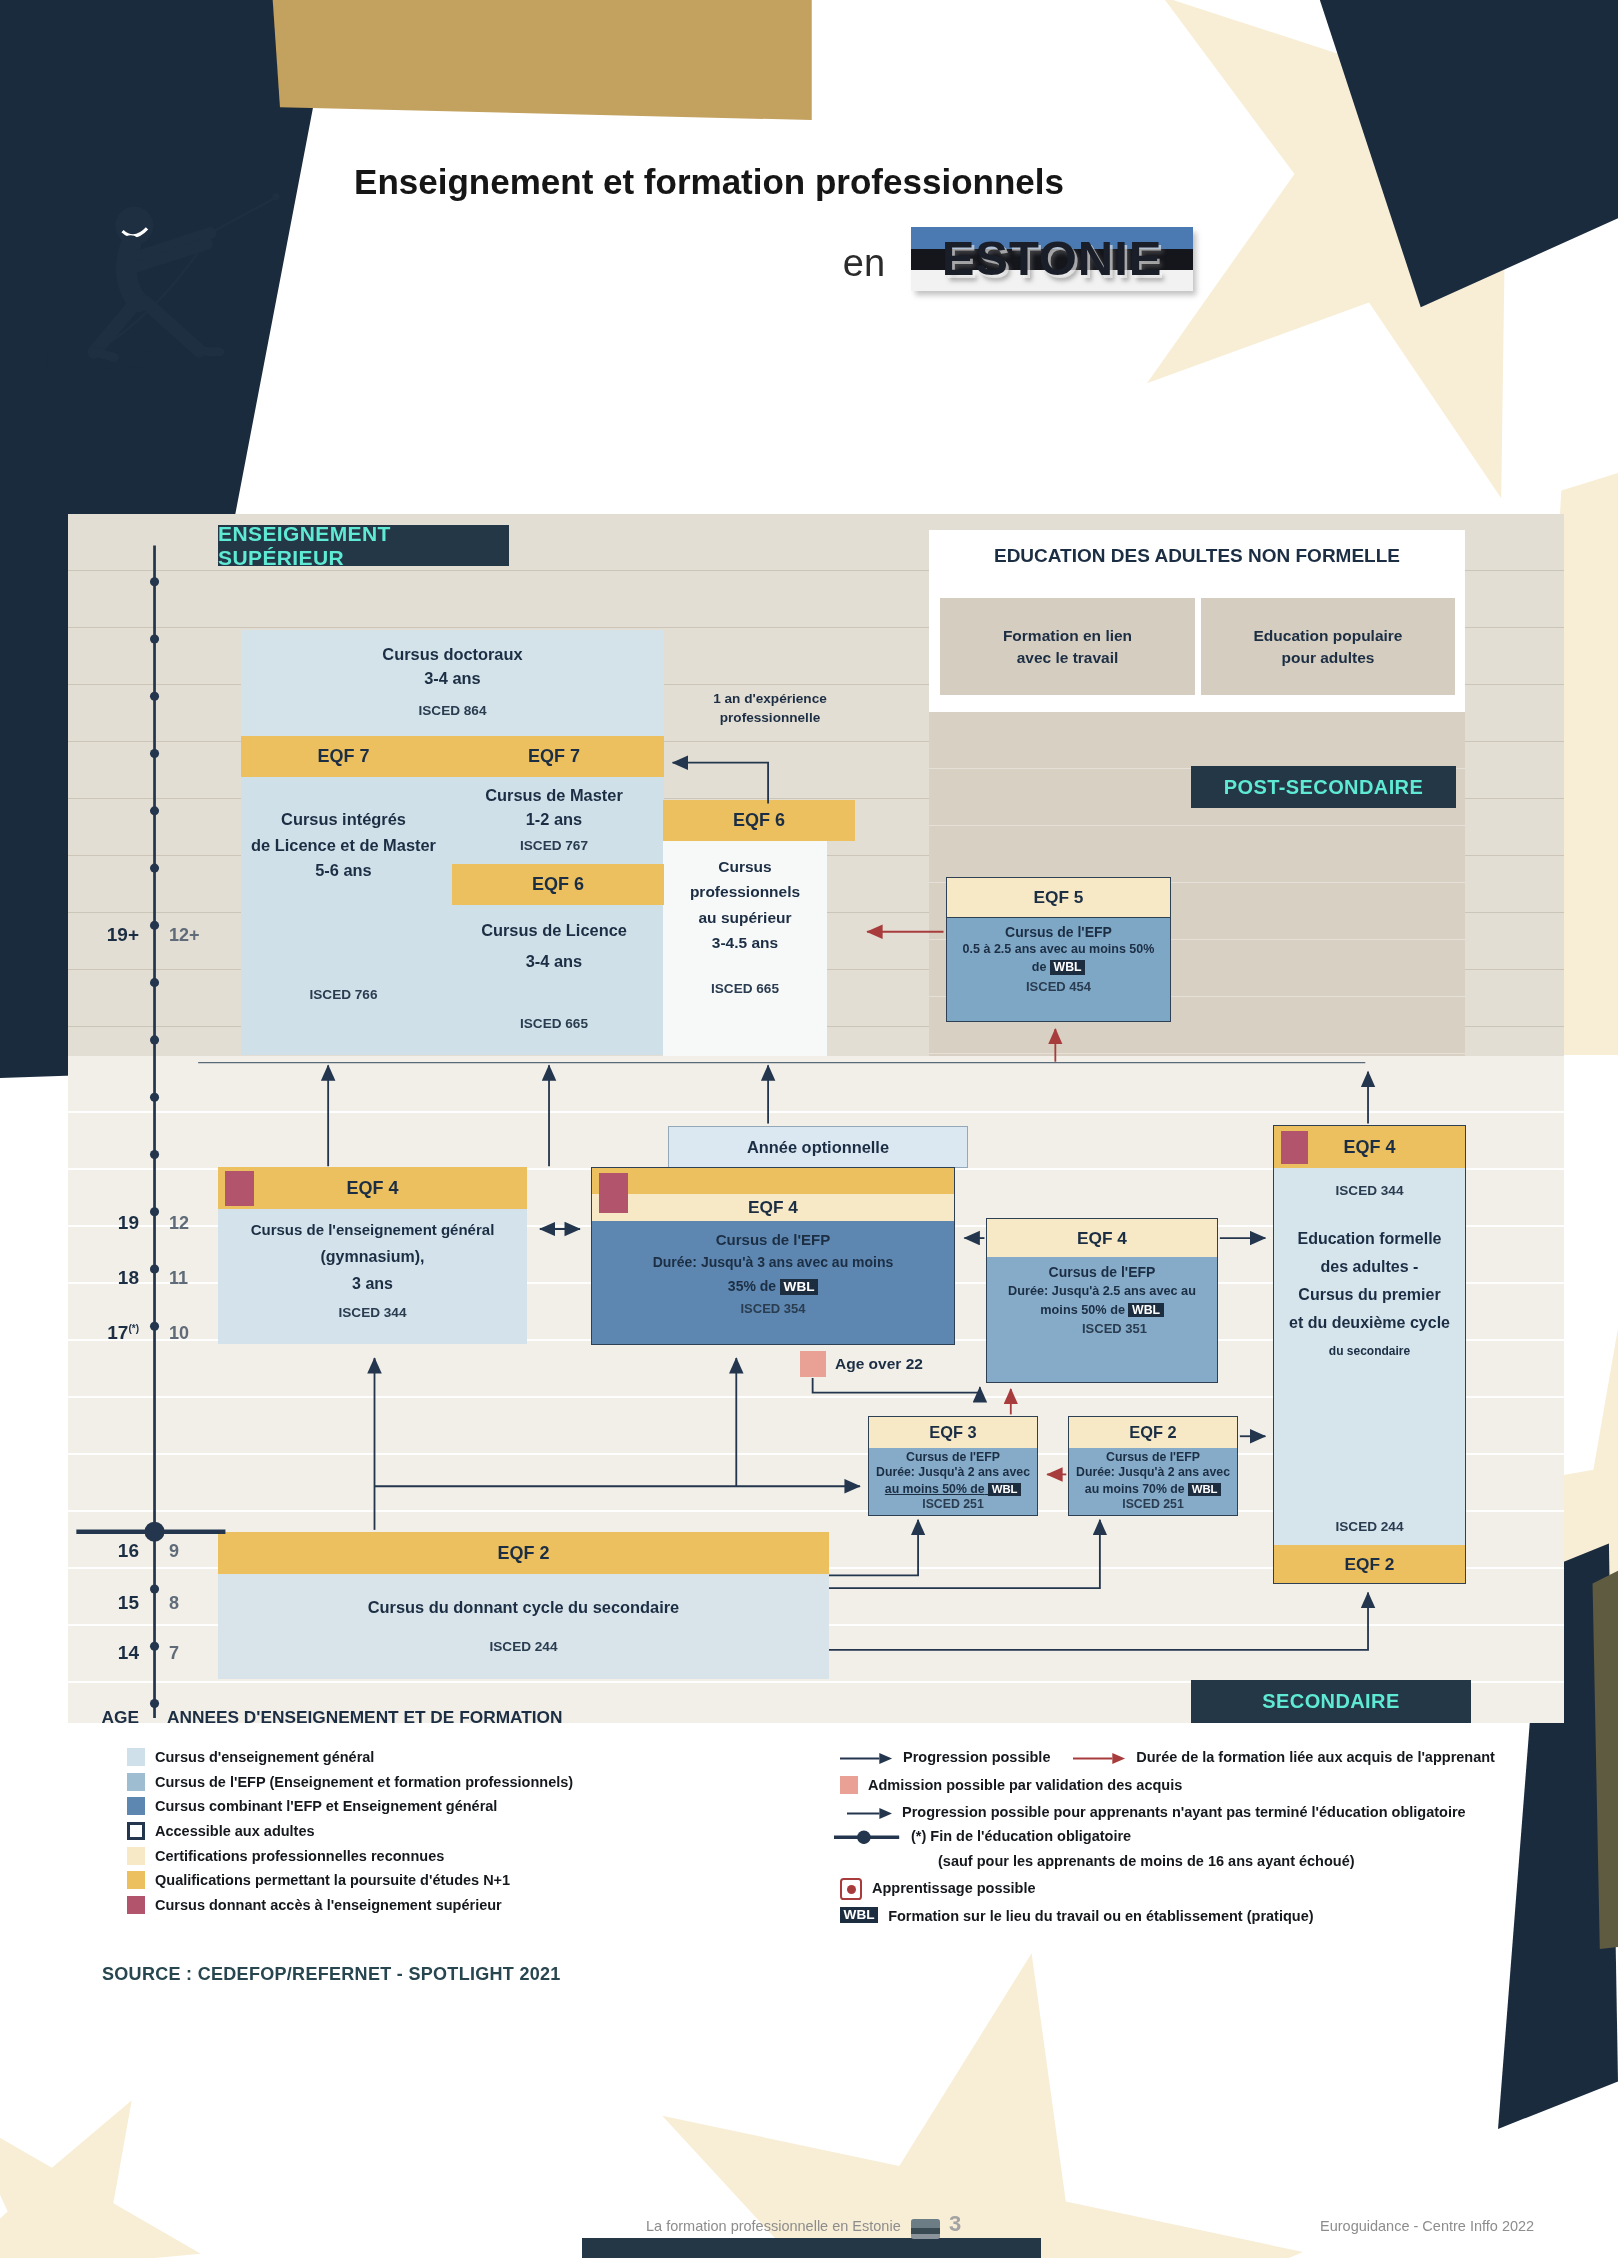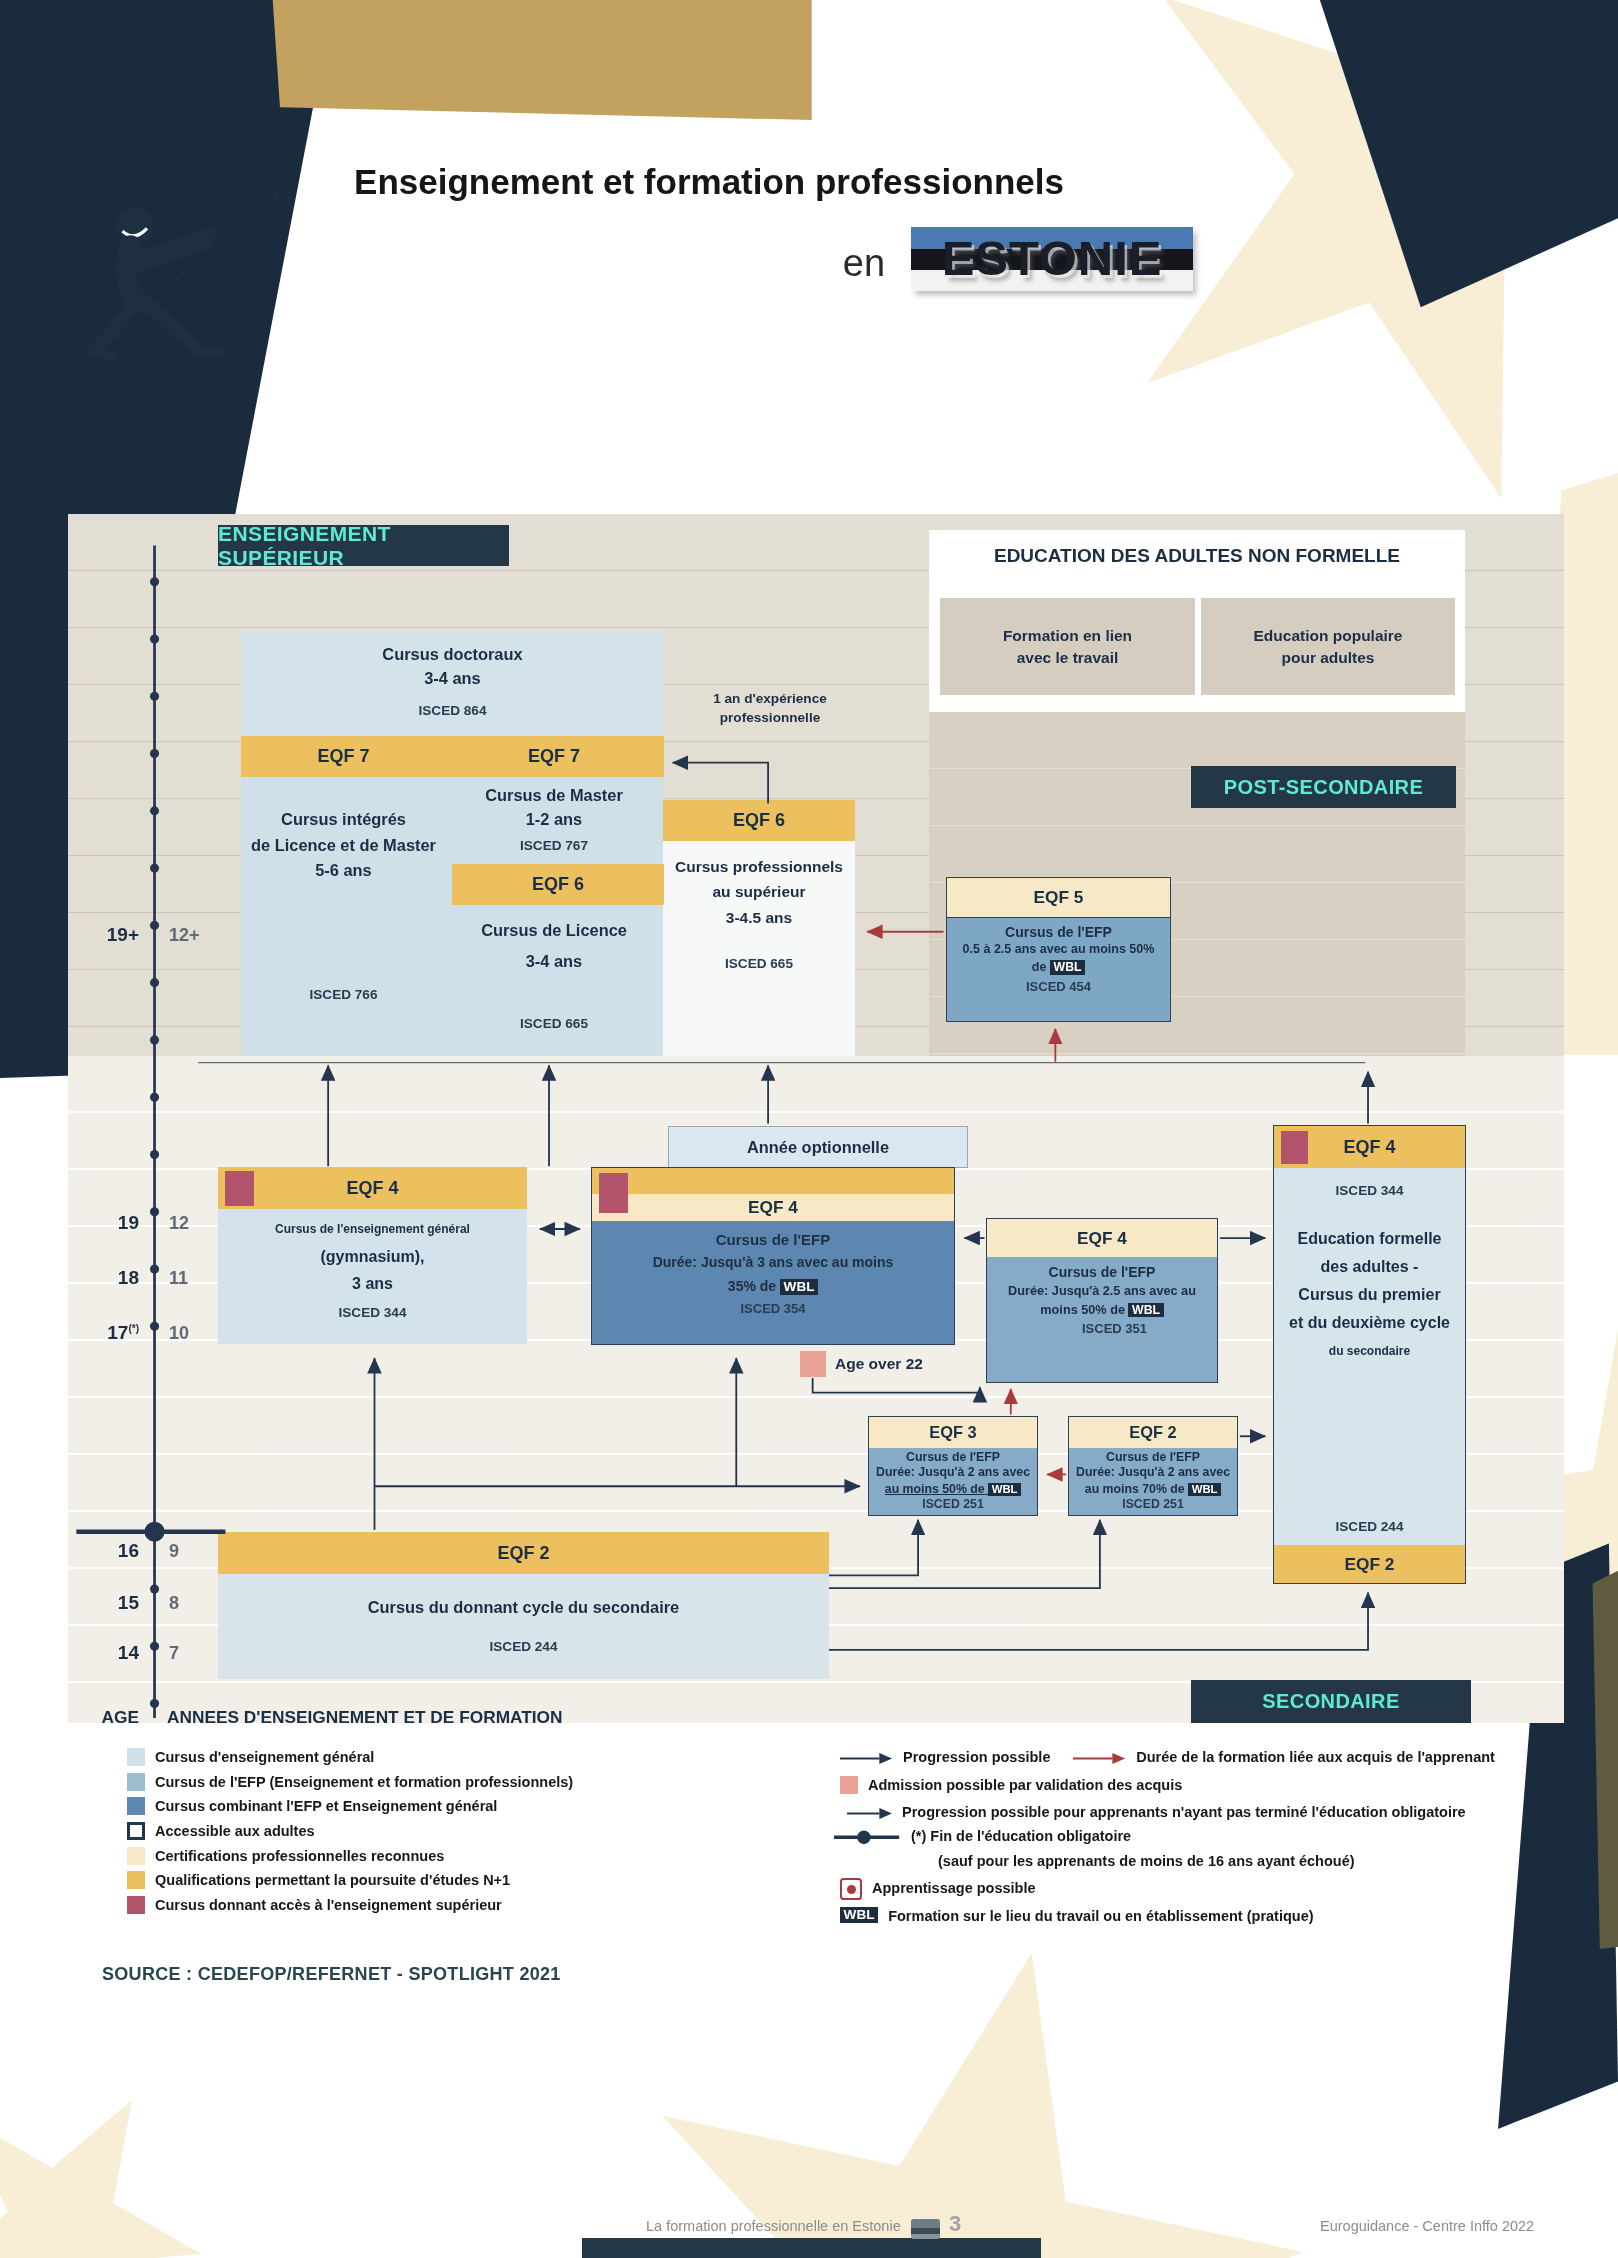--- a/index.html
+++ b/index.html
@@ -128,21 +128,21 @@
   </div>
   <div class="abs isced" style="left:445px;top:838px;width:218px;font-size:13.6px;z-index:5;">ISCED 767</div>
   <div class="abs lvl gold" style="left:452px;top:864px;width:212px;height:41px;font-size:18px;z-index:5;">EQF 6</div>
   <div class="abs lines" style="left:445px;top:915px;width:218px;font-size:16.4px;line-height:31px;z-index:5;">
     <div>Cursus de Licence</div>
     <div>3-4 ans</div>
   </div>
   <div class="abs isced" style="left:445px;top:1016px;width:218px;font-size:13.6px;z-index:5;">ISCED 665</div>
 
   <div class="abs lvl gold" style="left:663px;top:800px;width:192px;height:41px;font-size:18px;z-index:4;">EQF 6</div>
-  <div class="abs" style="left:663px;top:841px;width:192px;height:215px;background:#f7f8f8;z-index:4;">
+  <div class="abs" style="left:663px;top:841px;width:164px;height:215px;background:#f7f8f8;z-index:4;">
     <div class="lines" style="margin-top:12.7px;font-size:15.5px;line-height:25.5px;">Cursus professionnels</div>
     <div class="lines" style="font-size:15.5px;line-height:25.5px;">au supérieur</div>
     <div class="lines" style="font-size:15.5px;line-height:25.5px;">3-4.5 ans</div>
     <div class="isced" style="margin-top:25.5px;font-size:13.6px;">ISCED 665</div>
   </div>
 
   <div class="abs lines" style="left:686px;top:689px;width:168px;font-size:13.6px;line-height:19px;z-index:5;">
     <div>1 an d'expérience</div>
     <div>professionnelle</div>
   </div>
@@ -157,21 +157,21 @@
     </div>
     <div class="isced" style="margin-top:2.7px;font-size:13px;">ISCED 454</div>
   </div>
 
   <div class="abs lvl" style="left:668px;top:1126px;width:300px;height:42px;background:#dbe8f1;border:0.9px solid #93a9ba;
               box-sizing:border-box;font-size:16.4px;font-weight:700;z-index:4;">Année optionnelle</div>
 
   <div class="abs lvl gold" style="left:218px;top:1167px;width:309px;height:42px;font-size:18px;z-index:4;">EQF 4</div>
   <div class="tab" style="left:225px;top:1171px;width:29px;height:35px;z-index:5;"></div>
   <div class="abs" style="left:218px;top:1209px;width:309px;height:135px;background:#d4e3eb;z-index:4;">
-    <div class="lines" style="margin-top:7.3px;font-size:12px;line-height:27px;">Cursus de l'enseignement général</div>
+    <div class="lines" style="margin-top:7.3px;font-size:15px;line-height:27px;">Cursus de l'enseignement général</div>
     <div class="lines" style="font-size:16px;line-height:27px;">(gymnasium),</div>
     <div class="lines" style="font-size:16px;line-height:27px;">3 ans</div>
     <div class="isced" style="margin-top:7.3px;font-size:13.6px;">ISCED 344</div>
   </div>
 
   <div class="abs vetborder" style="left:591px;top:1167px;width:364px;height:178px;z-index:4;background:#5d87b0;">
     <div class="gold" style="height:25.5px;"></div>
     <div class="cream lvl" style="height:27px;font-size:17.3px;">EQF 4</div>
     <div class="tab" style="left:7.3px;top:4.5px;width:29px;height:40px;"></div>
     <div class="lines" style="margin-top:7.3px;font-size:15px;line-height:23px;">Cursus de l'EFP</div>

